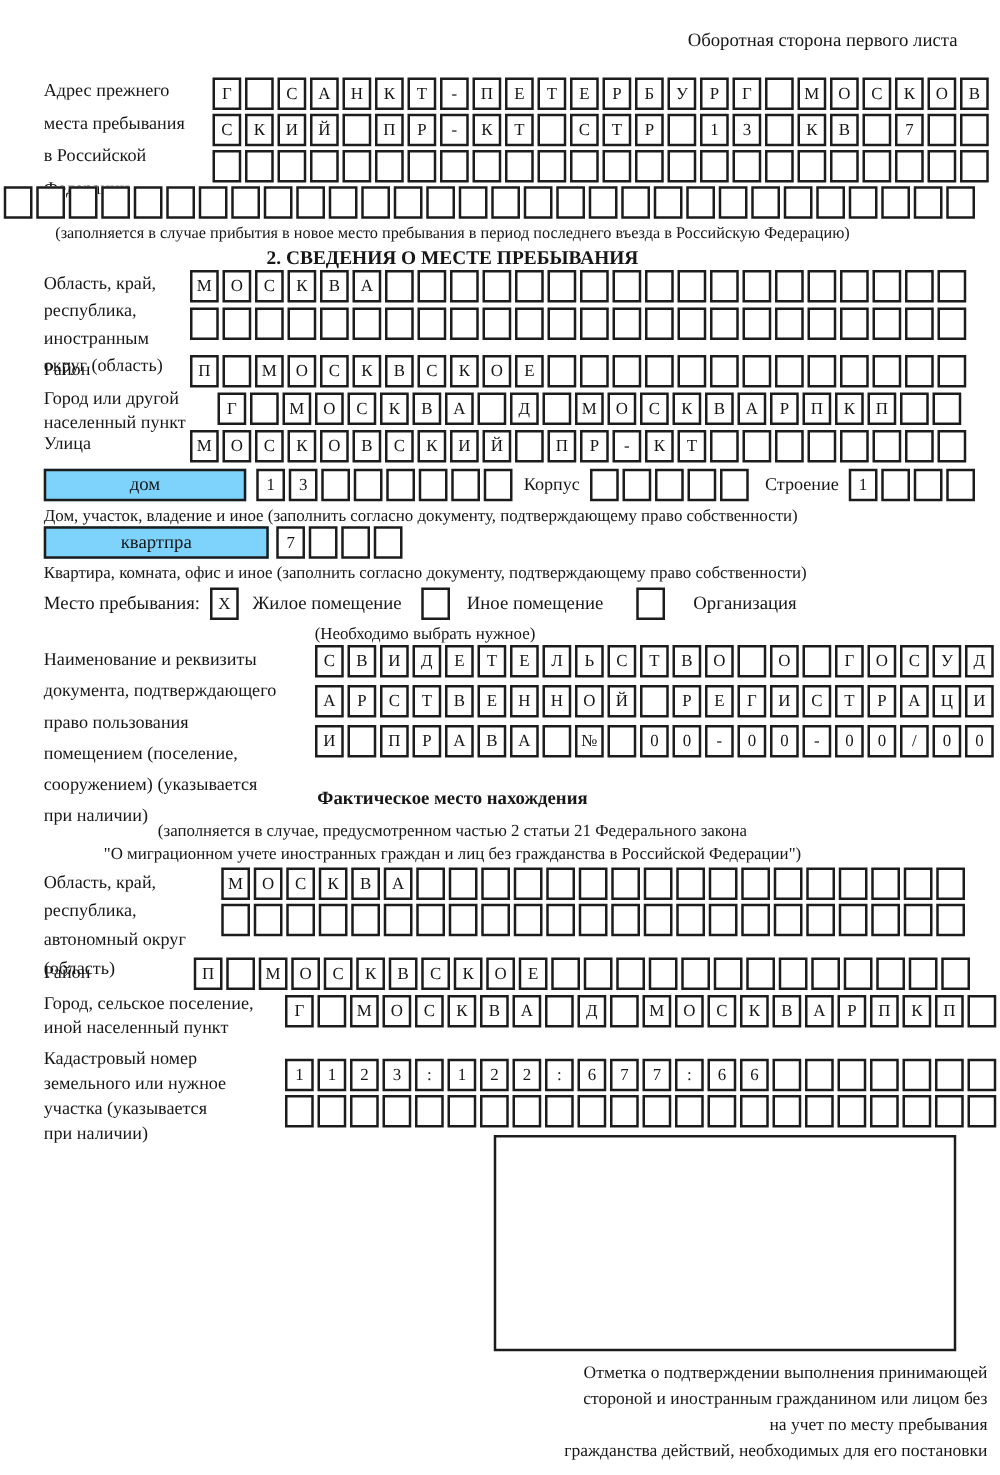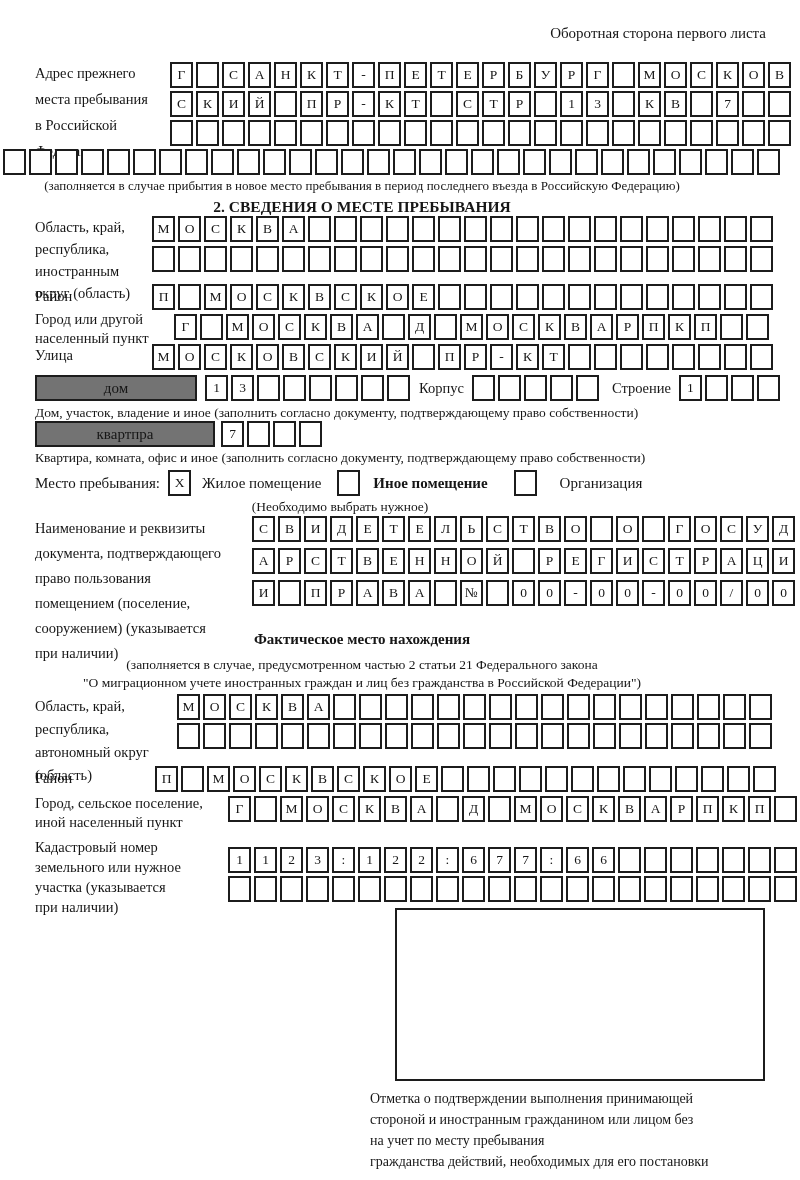--- a/index.html
+++ b/index.html
@@ -12,27 +12,27 @@
   .cap{font-size:13px;white-space:nowrap;}
   .title{font-weight:bold;font-size:15.5px;white-space:nowrap;}
   .center{width:724px;text-align:center;left:0;}
   .cellrow{display:flex;}
   .cell{
     box-sizing:border-box;width:23px;height:26px;margin-right:3px;
     border:2px solid #1c1c1c;display:flex;align-items:center;justify-content:center;
     font-size:13.5px;background:#fff;flex:0 0 auto;
   }
   .widebox{
-    box-sizing:border-box;height:26px;border:2px solid #1c1c1c;background:#737373;
+    box-sizing:border-box;height:26px;border:2px solid #1c1c1c;background:#7dd3fc;
     display:flex;align-items:center;justify-content:center;font-size:15px;flex:0 0 auto;
   }
   .flexrow{display:flex;align-items:center;}
   .inline-lbl{font-size:14.5px;white-space:nowrap;flex:0 0 auto;}
   .stampbox{box-sizing:border-box;border:2px solid #1c1c1c;background:#fff;}
-  .stampcap{font-size:14px;line-height:21px;text-align:left;}
+  .stampcap{font-size:14px;line-height:21px;text-align:right;}
 </style>
 </head>
 <body>
 
 <div class="abs lbl" style="top:26px;right:34px;font-size:15px;">Оборотная сторона первого листа</div>
 
 <div class="abs lbl" style="left:35px;top:66px;">Адрес прежнего</div>
 <div class="abs lbl" style="left:35px;top:92px;">места пребывания</div>
 <div class="abs lbl" style="left:35px;top:118px;">в Российской</div>
 <div class="abs lbl" style="left:35px;top:144px;">Федерации</div>
@@ -333,21 +333,21 @@
       <span class="cell"></span>
     </div>
 </div>
 <div class="abs cap" style="left:35px;top:450px;font-size:13.5px;">Квартира, комната, офис и иное (заполнить согласно документу, подтверждающему право собственности)</div>
 
 <div class="abs flexrow" style="left:35px;top:470px;">
   <div class="inline-lbl" style="font-size:15px;">Место пребывания:</div>
   <span class="cell" style="margin-left:8px;">X</span>
   <div class="inline-lbl" style="margin-left:8px;font-size:15px;">Жилое помещение</div>
   <span class="cell" style="margin-left:16px;"></span>
-  <div class="inline-lbl" style="margin-left:10px;font-size:15px;font-weight:bold;">Иное помещение</div>
+  <div class="inline-lbl" style="margin-left:10px;font-size:15px;">Иное помещение</div>
   <span class="cell" style="margin-left:26px;"></span>
   <div class="inline-lbl" style="margin-left:20px;font-size:15px;">Организация</div>
 </div>
 <div class="abs cap" style="left:170px;top:499px;width:340px;text-align:center;font-size:13.5px;">(Необходимо выбрать нужное)</div>
 
 <div class="abs lbl" style="left:35px;top:521px;">Наименование и реквизиты</div>
 <div class="abs lbl" style="left:35px;top:546px;">документа, подтверждающего</div>
 <div class="abs lbl" style="left:35px;top:571px;">право пользования</div>
 <div class="abs lbl" style="left:35px;top:596px;">помещением (поселение,</div>
 <div class="abs lbl" style="left:35px;top:621px;">сооружением) (указывается</div>

